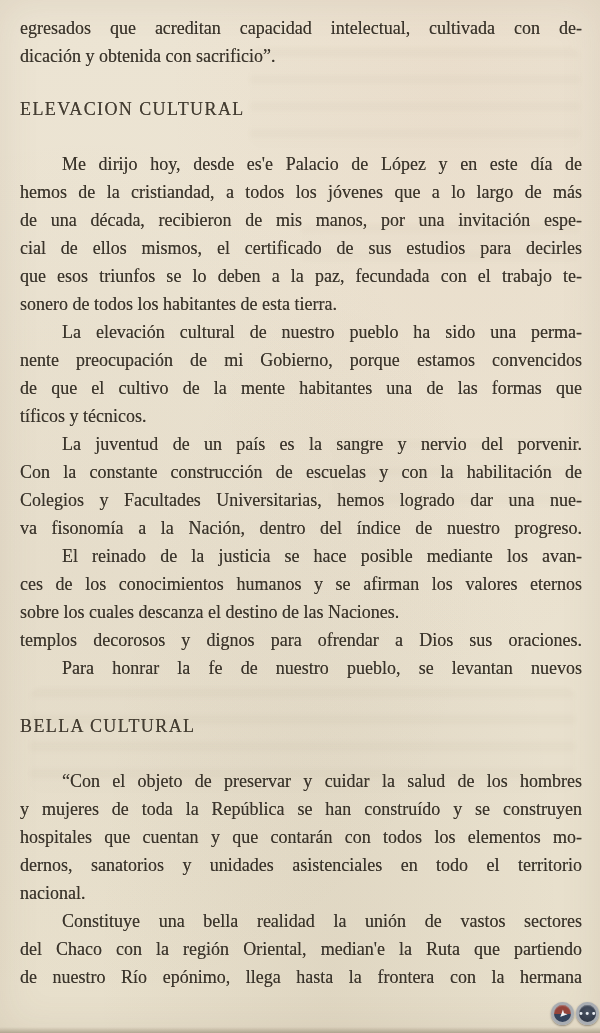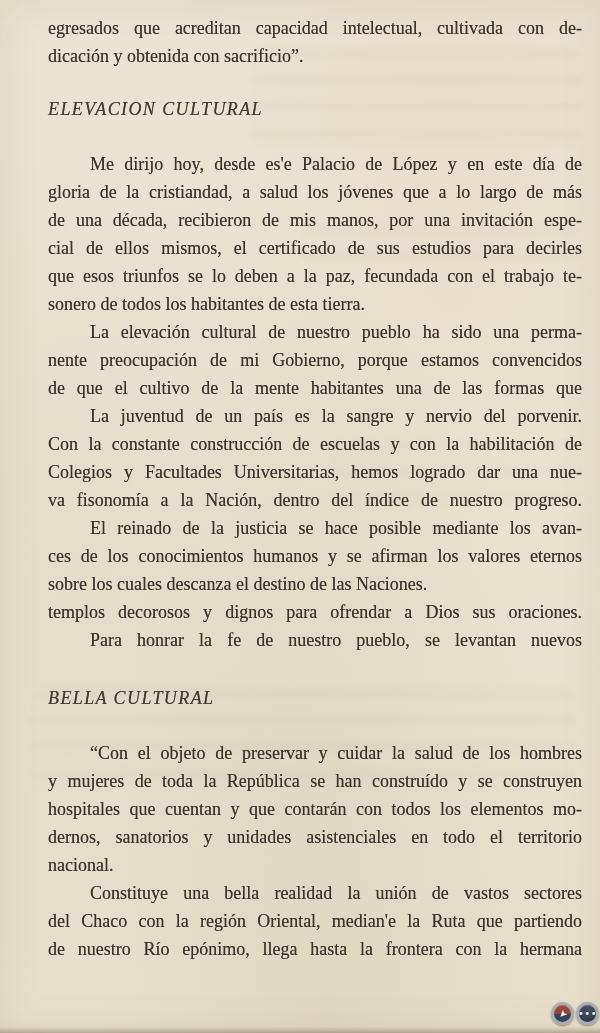--- a/index.html
+++ b/index.html
@@ -33,34 +33,32 @@
   .t2 { top: 224px; left: 300px; width: 280px; height: 40px;  opacity: .45; }
   .t3 { top: 688px; left: 30px;  width: 545px; height: 105px; opacity: .6; }
   .t4 { top: 440px; left: 330px; width: 250px; height: 70px;  opacity: .4; }
 
   .content {
     position: absolute; inset: 0;
     padding: 14px 18px 0 20px;
     color: #3a342b;
     font-size: 18px;
     text-shadow: 0 0 0.5px rgba(58,52,43,0.65);
-    margin-left: 28px;
   }
   .para { margin: 0; }
   .ln {
     line-height: 28px;
     height: 28px;
     overflow: hidden;
     text-align: justify;
     text-align-last: justify;
   }
   .ln.end { text-align-last: left; }
   .ln.ind { padding-left: 42px; }
   .heading {
-    font-style: italic;
     font-size: 18px;
     letter-spacing: 1.4px;
     line-height: 28px;
     height: 28px;
     color: #443d32;
     text-shadow: 0 0 0.6px rgba(58,52,43,0.7);
   }
   .h1 { margin: 25px 0 27px 0; }
   .h2 { margin: 30px 0 27px 0; }
 
@@ -118,31 +116,32 @@
 
     <div class="para">
       <div class="ln">egresados que acreditan capacidad intelectual, cultivada con de-</div>
       <div class="ln end">dicación y obtenida con sacrificio”.</div>
     </div>
 
     <div class="heading h1">ELEVACION CULTURAL</div>
 
     <div class="para">
       <div class="ln ind">Me dirijo hoy, desde es'e Palacio de López y en este día de</div>
-      <div class="ln">gloria de la cristiandad, a salud los jóvenes que a lo largo de más</div>
+      <div class="ln">hemos de la cristiandad, a todos los jóvenes que a lo largo de más</div>
       <div class="ln">de una década, recibieron de mis manos, por una invitación espe-</div>
       <div class="ln">cial de ellos mismos, el certificado de sus estudios para decirles</div>
       <div class="ln">que esos triunfos se lo deben a la paz, fecundada con el trabajo te-</div>
       <div class="ln end">sonero de todos los habitantes de esta tierra.</div>
     </div>
 
     <div class="para">
       <div class="ln ind">La elevación cultural de nuestro pueblo ha sido una perma-</div>
       <div class="ln">nente preocupación de mi Gobierno, porque estamos convencidos</div>
       <div class="ln">de que el cultivo de la mente habitantes una de las formas que</div>
+      <div class="ln end">tíficos y técnicos.</div>
     </div>
 
     <div class="para">
       <div class="ln ind">La juventud de un país es la sangre y nervio del porvenir.</div>
       <div class="ln">Con la constante construcción de escuelas y con la habilitación de</div>
       <div class="ln">Colegios y Facultades Universitarias, hemos logrado dar una nue-</div>
       <div class="ln">va fisonomía a la Nación, dentro del índice de nuestro progreso.</div>
     </div>
 
     <div class="para">

